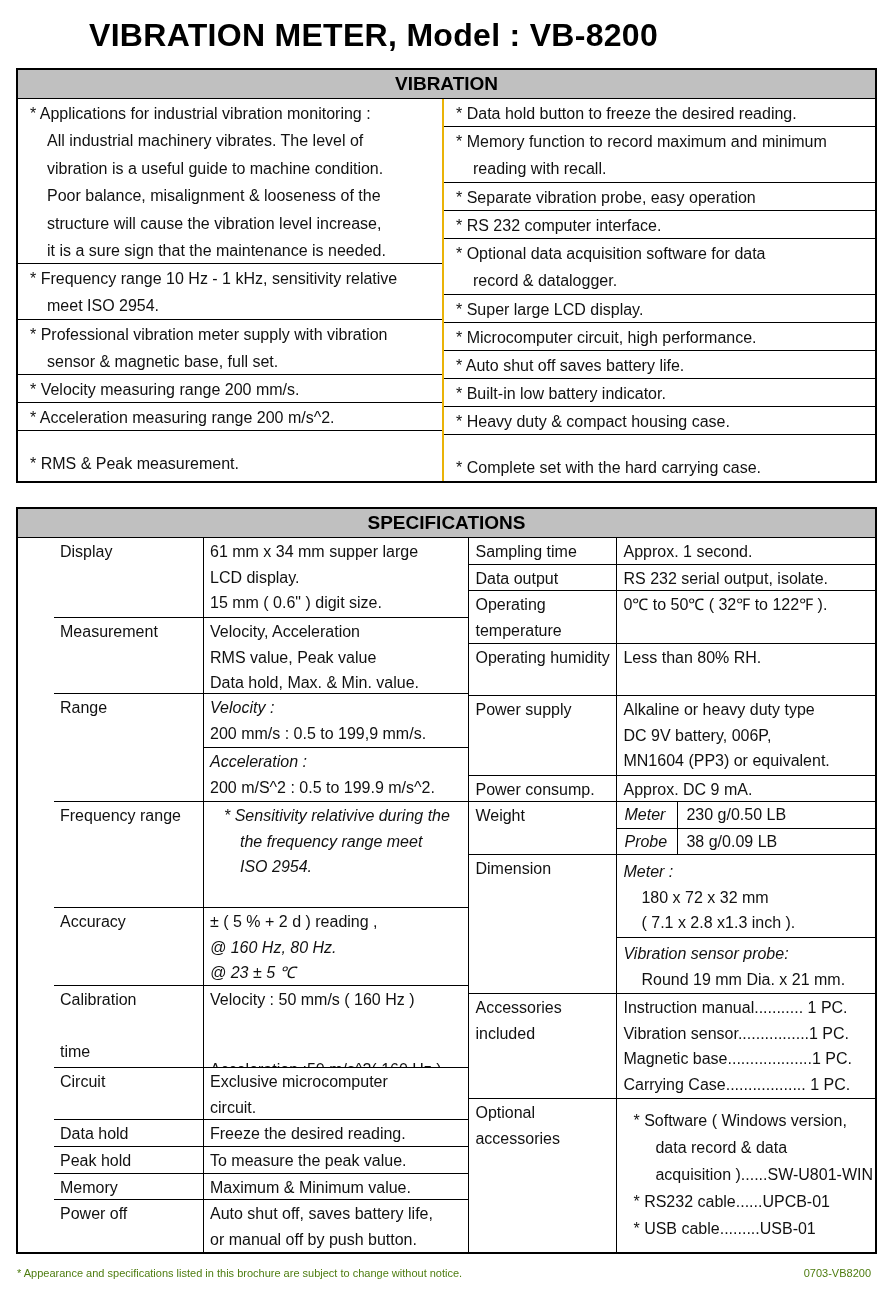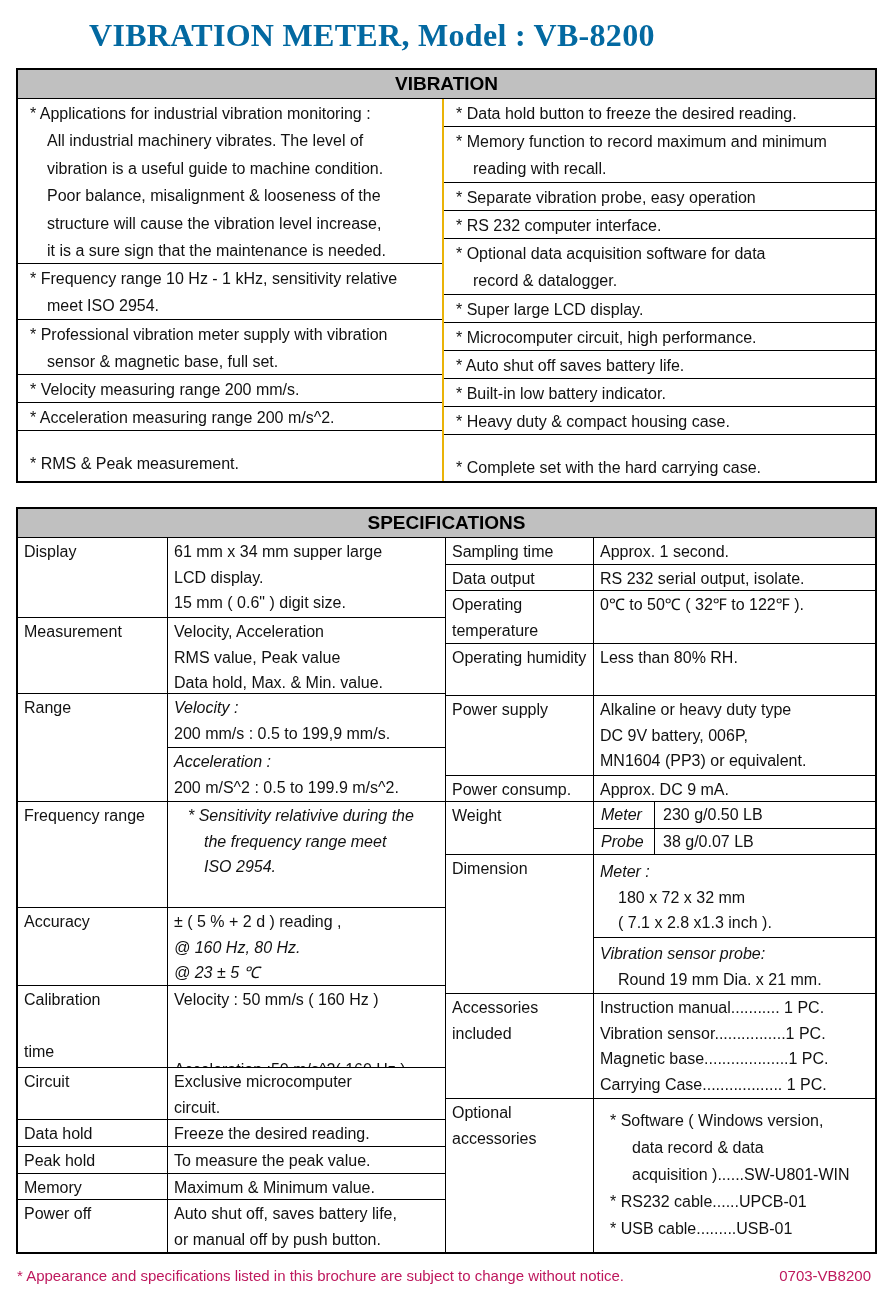--- a/index.html
+++ b/index.html
@@ -1,34 +1,34 @@
 <!DOCTYPE html>
 <html><head>
 <meta charset="utf-8">
 <style>
   html,body { margin:0; padding:0; background:#fff; }
   body { font-family:"Liberation Sans", sans-serif; color:#111; }
   .page { width:892px; height:1300px; background:#fff; box-sizing:border-box; padding:0 15px 0 16px; overflow:hidden; }
-  .title { font-size:32px; font-weight:bold; letter-spacing:0.3px; color:#0369a1;
-           margin:0; padding:17px 0 14px 73px; white-space:nowrap;font-family:Liberation Serif, serif; }
+  .title { font-size:32px; font-weight:bold; letter-spacing:0.3px; color:#000000;
+           margin:0; padding:17px 0 14px 73px; white-space:nowrap; }
   .tbl { border:2px solid #000; box-sizing:border-box; }
   .thead { background:#c0c0c0; border-bottom:1px solid #000; text-align:center;
            font-weight:bold; font-size:19px; color:#000; height:28px; line-height:27px; }
   
   .feat-body { display:flex; align-items:stretch; }
   .fcol { display:flex; flex-direction:column; box-sizing:border-box; }
   .fcol.left { width:424px; }
   .fcol.right { flex:1; border-left:2px solid #eab308; }
   .fcell { border-bottom:1px solid #000; box-sizing:border-box; flex-shrink:0;
            font-size:16px; line-height:27.4px; padding:1px 2px 0 12px; overflow:hidden; }
   .fcol > .fcell:last-child { border-bottom:none; flex:1 1 auto;margin-top:18px; }
   .fl { white-space:nowrap; }
   .fl.cont { padding-left:17px; }
   
-  .spec-body { display:flex; align-items:stretch; font-size:16px; }
+  .spec-body { display:flex; align-items:stretch; font-size:16px;padding-left:36px; }
   .shalf { display:flex; flex-direction:column; box-sizing:border-box; }
   .shalf.left { width:427px; }
   .shalf.right { flex:1; border-left:1px solid #000; }
   .srow { display:flex; border-bottom:1px solid #000; box-sizing:border-box; flex-shrink:0; overflow:hidden; }
   .shalf > .srow:last-child { border-bottom:none; flex:1 1 auto; }
   .slabel { border-right:1px solid #000; box-sizing:border-box; padding:1px 4px 0 6px; line-height:25.5px; }
   .shalf.left .slabel { width:150px; }
   .shalf.right .slabel { width:148px; }
   .slabel.split { display:flex; flex-direction:column; justify-content:space-between; padding-bottom:3px; }
   .sval { flex:1; box-sizing:border-box; padding:1px 2px 0 6px; line-height:25.5px; overflow:hidden; }
@@ -44,21 +44,21 @@
   .ind-star { padding-left:10px; }
   .ind-cont { padding-left:32px; }
   
   .wrow { display:flex; box-sizing:border-box; line-height:25px; }
   .wrow.first { border-bottom:1px solid #000; height:27px; }
   .wrow.second { height:26px; }
   .wk { width:61px; border-right:1px solid #000; box-sizing:border-box; padding-left:7px; font-style:italic; }
   .wv { flex:1; padding-left:8px; white-space:nowrap; }
   
   .footer { display:flex; justify-content:space-between; align-items:flex-start;
-            margin-top:13px; font-size:15px; color:#be185d; padding:0 6px 0 1px; }
+            margin-top:13px; font-size:11px; color:#4d7c0f; padding:0 6px 0 1px; }
   .gap { height:24px; }
 </style>
 </head>
 <body>
 
 <div class="page">
 
   <h1 class="title">VIBRATION METER, Model : VB-8200</h1>
 
   <div class="tbl">
@@ -289,21 +289,21 @@
 
         <div class="srow" style="height:53px">
           <div class="slabel">Weight</div>
           <div class="sval nopad">
             <div class="wrow first">
               <div class="wk">Meter</div>
               <div class="wv">230 g/0.50 LB</div>
             </div>
             <div class="wrow second">
               <div class="wk">Probe</div>
-              <div class="wv">38 g/0.07 LB</div>
+              <div class="wv">38 g/0.09 LB</div>
             </div>
           </div>
         </div>
 
         <div class="srow" style="height:139px">
           <div class="slabel">Dimension</div>
           <div class="sval nopad">
             <div class="subcell bline" style="height:83px; padding-top:4px">
               <div class="ln it">Meter :</div>
               <div class="ln ind-dim">180 x 72 x 32 mm</div>

